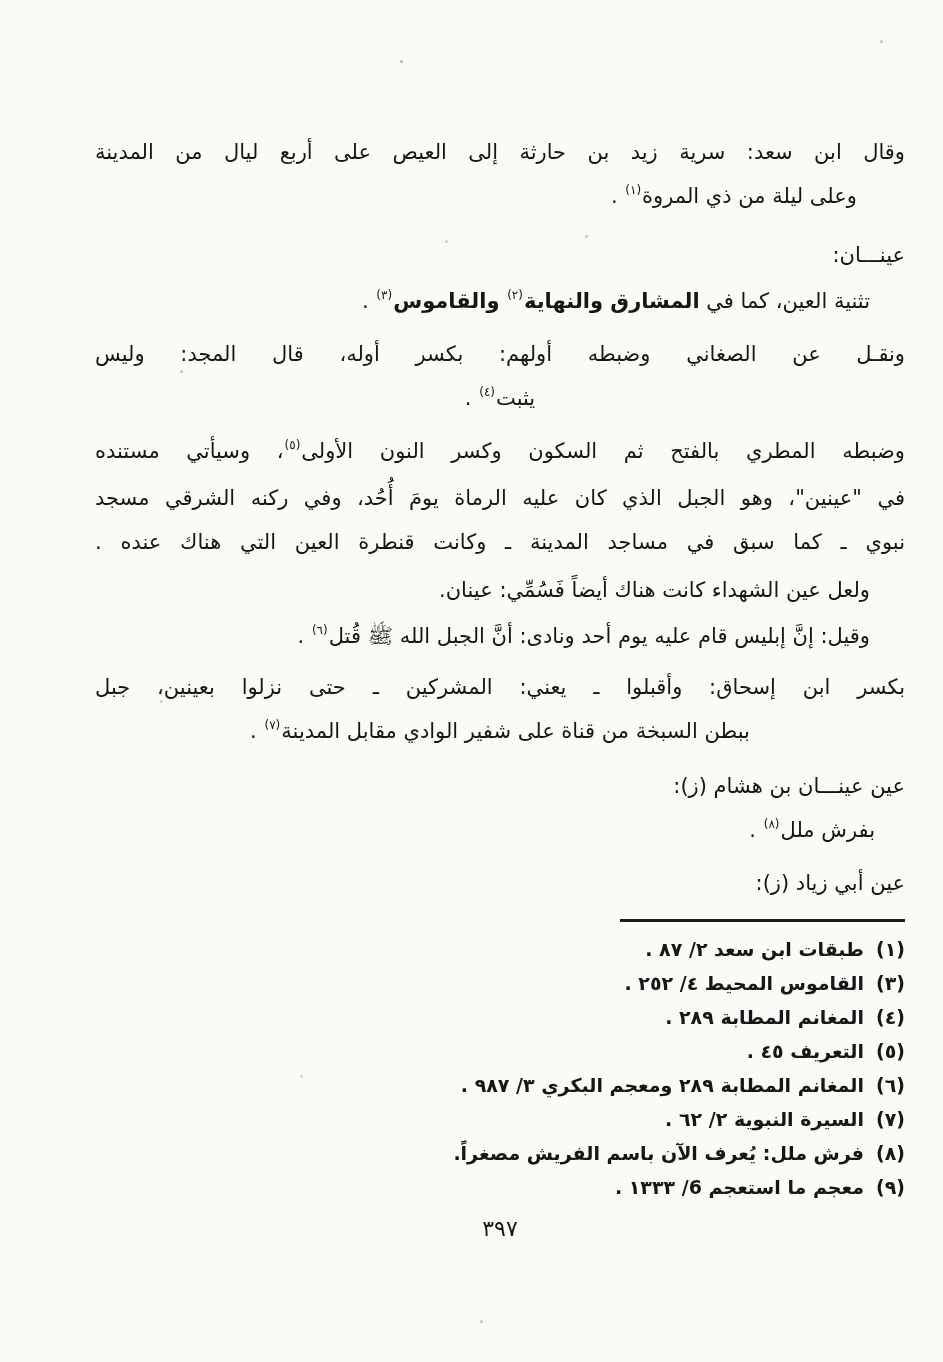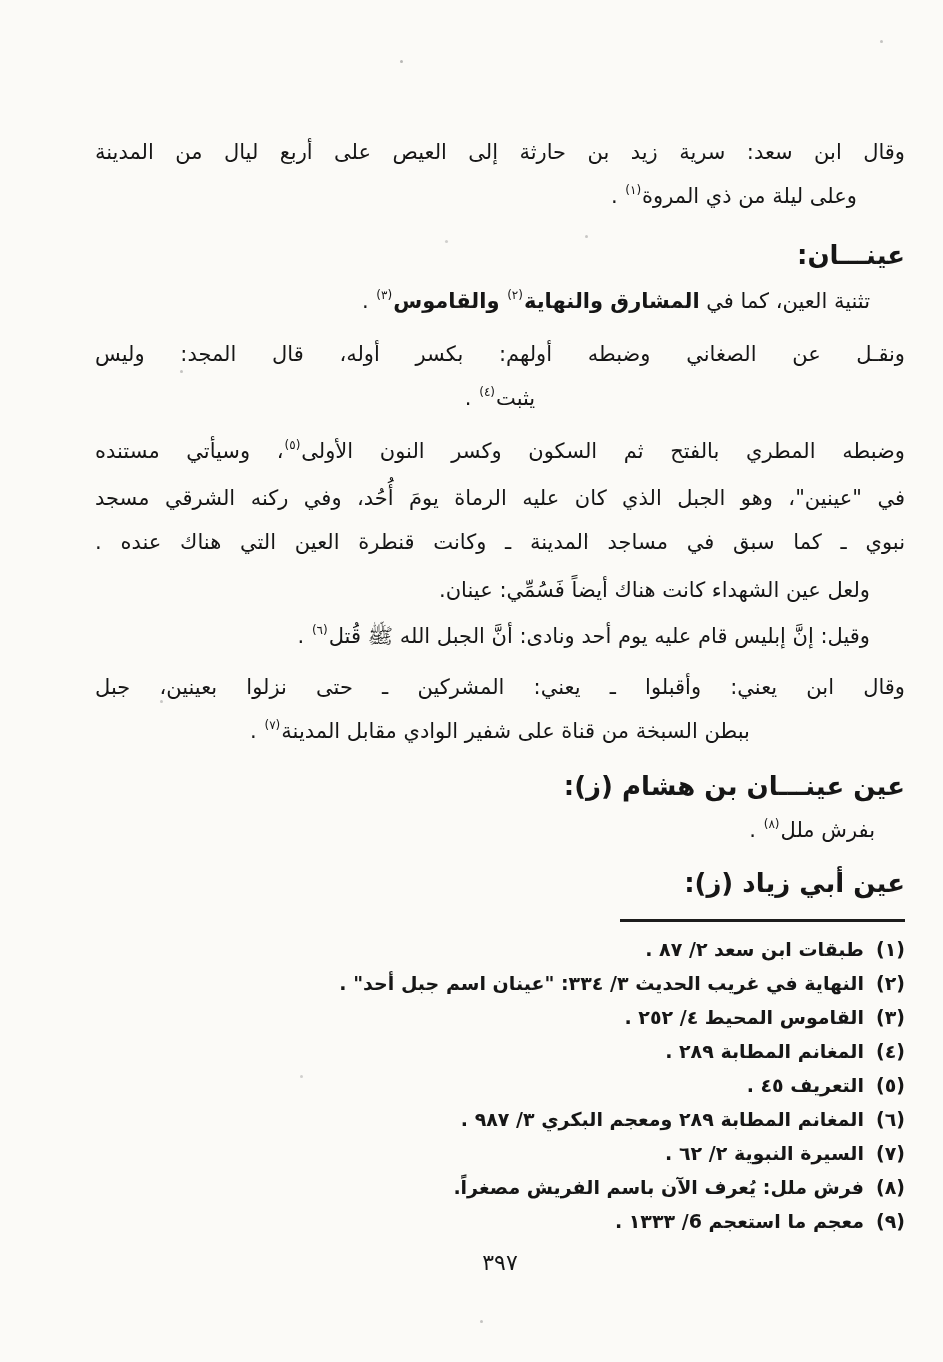--- a/index.html
+++ b/index.html
@@ -26,21 +26,21 @@
     font-weight:400;
   }
   .align-right{text-align:right;}
   .align-left{text-align:center;}
   .align-justify{
     text-align:justify;
     text-align-last:justify;
     -moz-text-align-last:justify;
     white-space:normal;
   }
-  .heading{font-weight:700;font-size:26px;}
+  .heading{font-weight:400;font-size:21px;}
   .b{font-weight:700;}
   .sup{
     font-size:12px;
     position:relative;
     top:-9px;
     padding:0 1px;
   }
   .fn-sep{
     height:3px;background:#1c1c1c;
     width:285px;
@@ -89,30 +89,29 @@
       <div class="line align-right" style="margin-right: 48px;"><span class="">وعلى ليلة من ذي المروة</span><span class="sup">(١)</span><span class=""> .</span></div>
       <div class="line align-right heading" style="margin-top: 12px;"><span class="">عينـــان:</span></div>
       <div class="line align-right" style="margin-right: 35px; margin-top: 2px;"><span class="">تثنية العين، كما في </span><span class="b ">المشارق والنهاية</span><span class="sup">(٢)</span><span class=""> </span><span class="b ">والقاموس</span><span class="sup">(٣)</span><span class=""> .</span></div>
       <div class="line align-justify" style="margin-top: 6px;"><span class="">ونقـل عن الصغاني وضبطه أولهم: بكسر أوله، قال المجد: وليس</span></div>
       <div class="line align-left"><span class="">يثبت</span><span class="sup">(٤)</span><span class=""> .</span></div>
       <div class="line align-justify" style="margin-top: 6px;"><span class="">وضبطه المطري بالفتح ثم السكون وكسر النون الأولى</span><span class="sup">(٥)</span><span class="">، وسيأتي مستنده</span></div>
       <div class="line align-justify"><span class="">في "عينين"، وهو الجبل الذي كان عليه الرماة يومَ أُحُد، وفي ركنه الشرقي مسجد</span></div>
       <div class="line align-justify"><span class="">نبوي ـ كما سبق في مساجد المدينة ـ وكانت قنطرة العين التي هناك عنده .</span></div>
       <div class="line align-right" style="margin-right: 35px; margin-top: 4px;"><span class="">ولعل عين الشهداء كانت هناك أيضاً فَسُمِّي: عينان.</span></div>
       <div class="line align-right" style="margin-right: 35px; margin-top: 2px;"><span class="">وقيل: إنَّ إبليس قام عليه يوم أحد ونادى: أنَّ الجبل الله ﷺ قُتل</span><span class="sup">(٦)</span><span class=""> .</span></div>
-      <div class="line align-justify" style="margin-top: 4px;"><span class="">وقال ابن يعني: وأقبلوا ـ يعني: المشركين ـ حتى نزلوا بعينين، جبل</span></div>
+      <div class="line align-justify" style="margin-top: 4px;"><span class="">بكسر ابن إسحاق: وأقبلوا ـ يعني: المشركين ـ حتى نزلوا بعينين، جبل</span></div>
       <div class="line align-left"><span class="">ببطن السبخة من قناة على شفير الوادي مقابل المدينة</span><span class="sup">(٧)</span><span class=""> .</span></div>
       <div class="line align-right heading" style="margin-top: 8px;"><span class="">عين عينـــان بن هشام (ز):</span></div>
       <div class="line align-right" style="margin-right: 30px;"><span class="">بفرش ملل</span><span class="sup">(٨)</span><span class=""> .</span></div>
       <div class="line align-right heading" style="margin-top: 6px;"><span class="">عين أبي زياد (ز):</span></div>
     </div>
   <div class="fn-sep"></div>
   <div class="footnotes" id="footnotes-list">
       <div class="fn-row"><span class="fn-marker">(١)</span><span class="fn-text">طبقات ابن سعد ٢/ ٨٧ .</span></div>
-      <div class="fn-row"><span class="fn-marker">(٢)</span><span class="fn-text">النهاية في غريب الحديث ٣/ ٣٣٤: "عينان اسم جبل أحد" .</span></div>
       <div class="fn-row"><span class="fn-marker">(٣)</span><span class="fn-text">القاموس المحيط ٤/ ٢٥٢ .</span></div>
       <div class="fn-row"><span class="fn-marker">(٤)</span><span class="fn-text">المغانم المطابة ٢٨٩ .</span></div>
       <div class="fn-row"><span class="fn-marker">(٥)</span><span class="fn-text">التعريف ٤٥ .</span></div>
       <div class="fn-row"><span class="fn-marker">(٦)</span><span class="fn-text">المغانم المطابة ٢٨٩ ومعجم البكري ٣/ ٩٨٧ .</span></div>
       <div class="fn-row"><span class="fn-marker">(٧)</span><span class="fn-text">السيرة النبوية ٢/ ٦٢ .</span></div>
       <div class="fn-row"><span class="fn-marker">(٨)</span><span class="fn-text">فرش ملل: يُعرف الآن باسم الفريش مصغراً.</span></div>
       <div class="fn-row"><span class="fn-marker">(٩)</span><span class="fn-text">معجم ما استعجم 6/ ١٣٣٣ .</span></div>
     </div>
   <div class="page-number">٣٩٧</div>
 </div>

